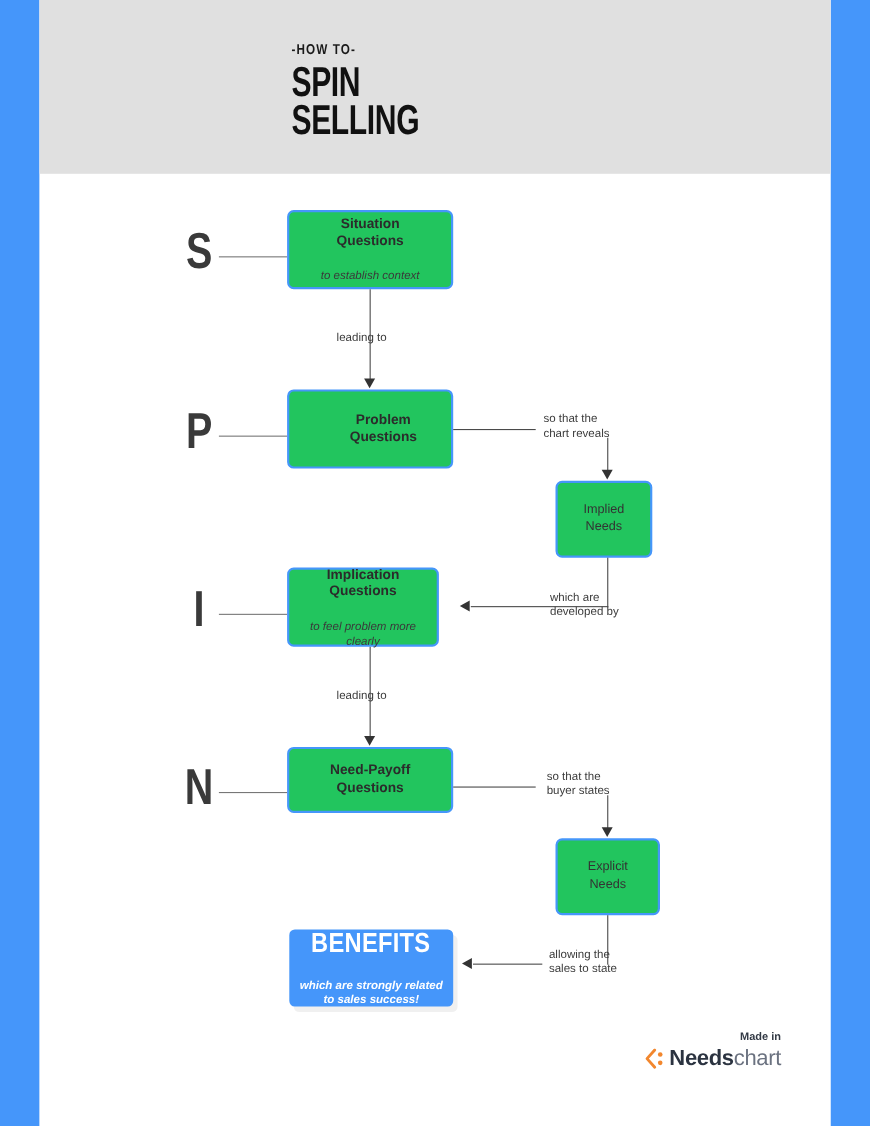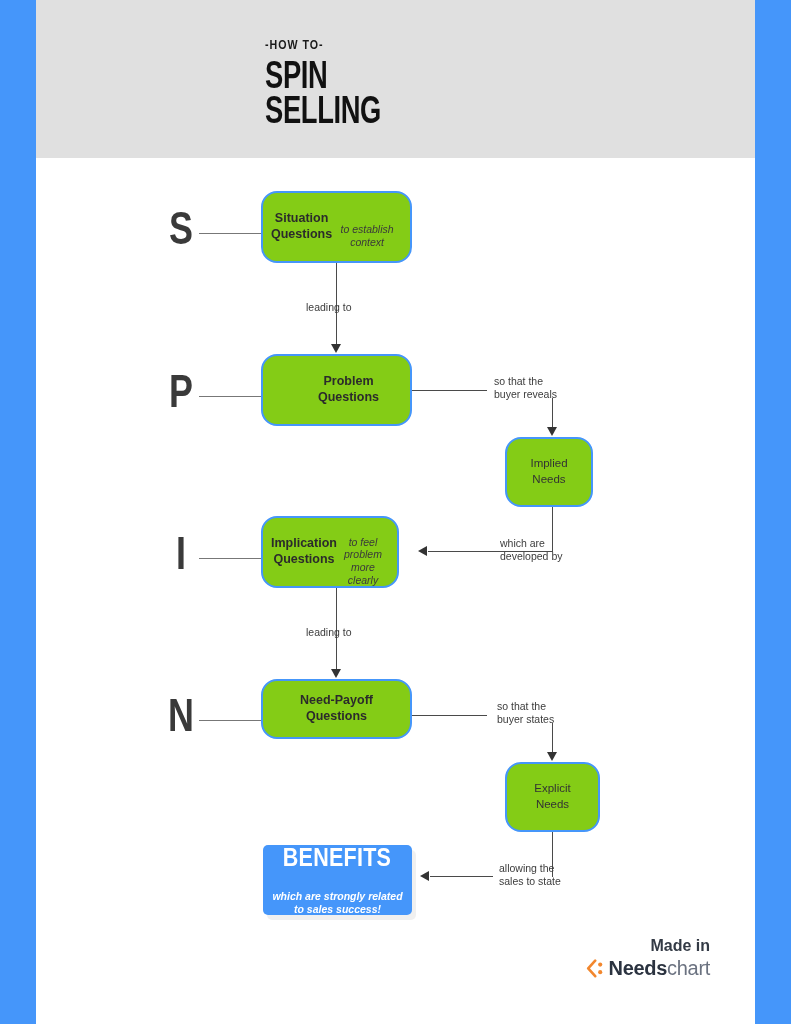--- a/index.html
+++ b/index.html
@@ -90,24 +90,24 @@
     transform-origin: center center;
     text-align: center;
     width: 34px;
   }
 
   
   .node {
     position: absolute;
     box-sizing: border-box;
     border: 2px solid #4596fa;
-    border-radius: 16px;
-    background: #84cc16;
+    border-radius: 6px;
+    background: #22c55e;
     display: flex;
-    flex-direction: row;
+    flex-direction: column;
     align-items: center;
     justify-content: center;
     text-align: center;
     padding: 4px 8px;
   }
   .node .title {
     font-size: 12.5px;
     font-weight: bold;
     color: #2b2b2b;
     line-height: 1.25;
@@ -195,21 +195,21 @@
 
   
   .footer {
     position: absolute;
     left: 580px;
     top: 938px;
     width: 130px;
     text-align: right;
   }
   .made-in {
-    font-size: 16px;
+    font-size: 10px;
     font-weight: bold;
     color: #333a45;
     margin: 0 0 4px 0;
     line-height: 1;
   }
   .logo-row {
     display: flex;
     align-items: center;
     justify-content: flex-end;
     gap: 5px;
@@ -305,21 +305,21 @@
 
   <div class="conn v" style="left:336px; top:263px; height:82px;"></div>
   <div class="arrowhead down" style="left:331px; top:344px;"></div>
   <div class="edge-label" style="left:306px; top:301px; text-align:right; width:28px;">leading to</div>
 
   <div class="conn h" style="left:412px; top:390px; width:75px;"></div>
   <div class="conn v" style="left:552px; top:398px; height:31px;"></div>
   <div class="arrowhead down" style="left:547px; top:427px;"></div>
   <div class="edge-label" style="left:494px; top:375px;">
     <span>so that the</span>
-    <span>buyer reveals</span>
+    <span>chart reveals</span>
   </div>
 
   <div class="conn v" style="left:552px; top:507px; height:45px;"></div>
   <div class="conn h" style="left:428px; top:551px; width:125px;"></div>
   <div class="arrowhead left" style="left:418px; top:546px;"></div>
   <div class="edge-label" style="left:500px; top:537px;">
     <span>which are</span>
     <span>developed by</span>
   </div>
 

